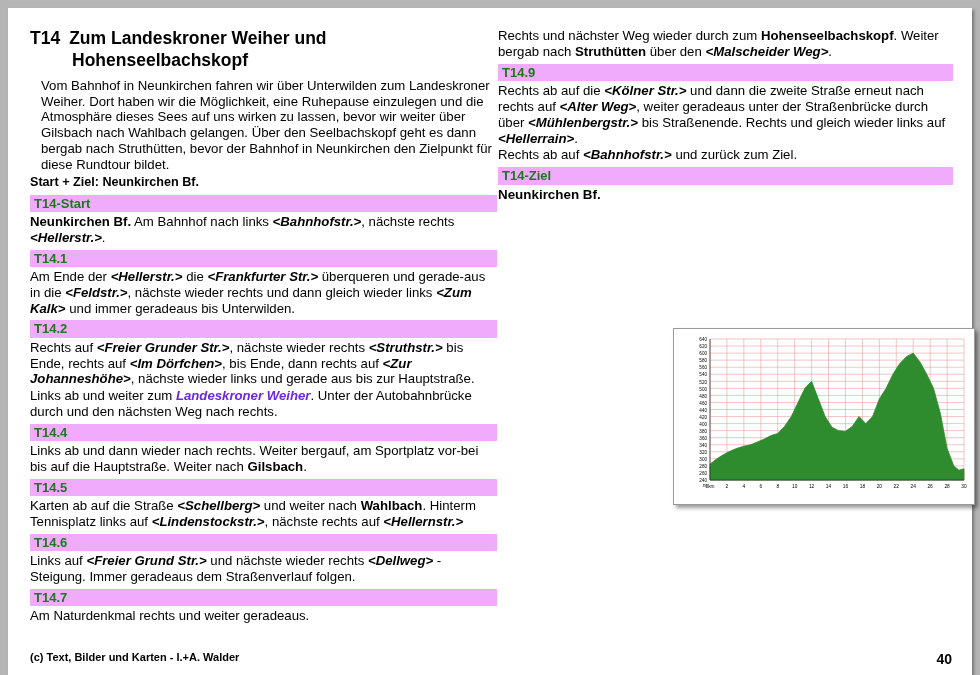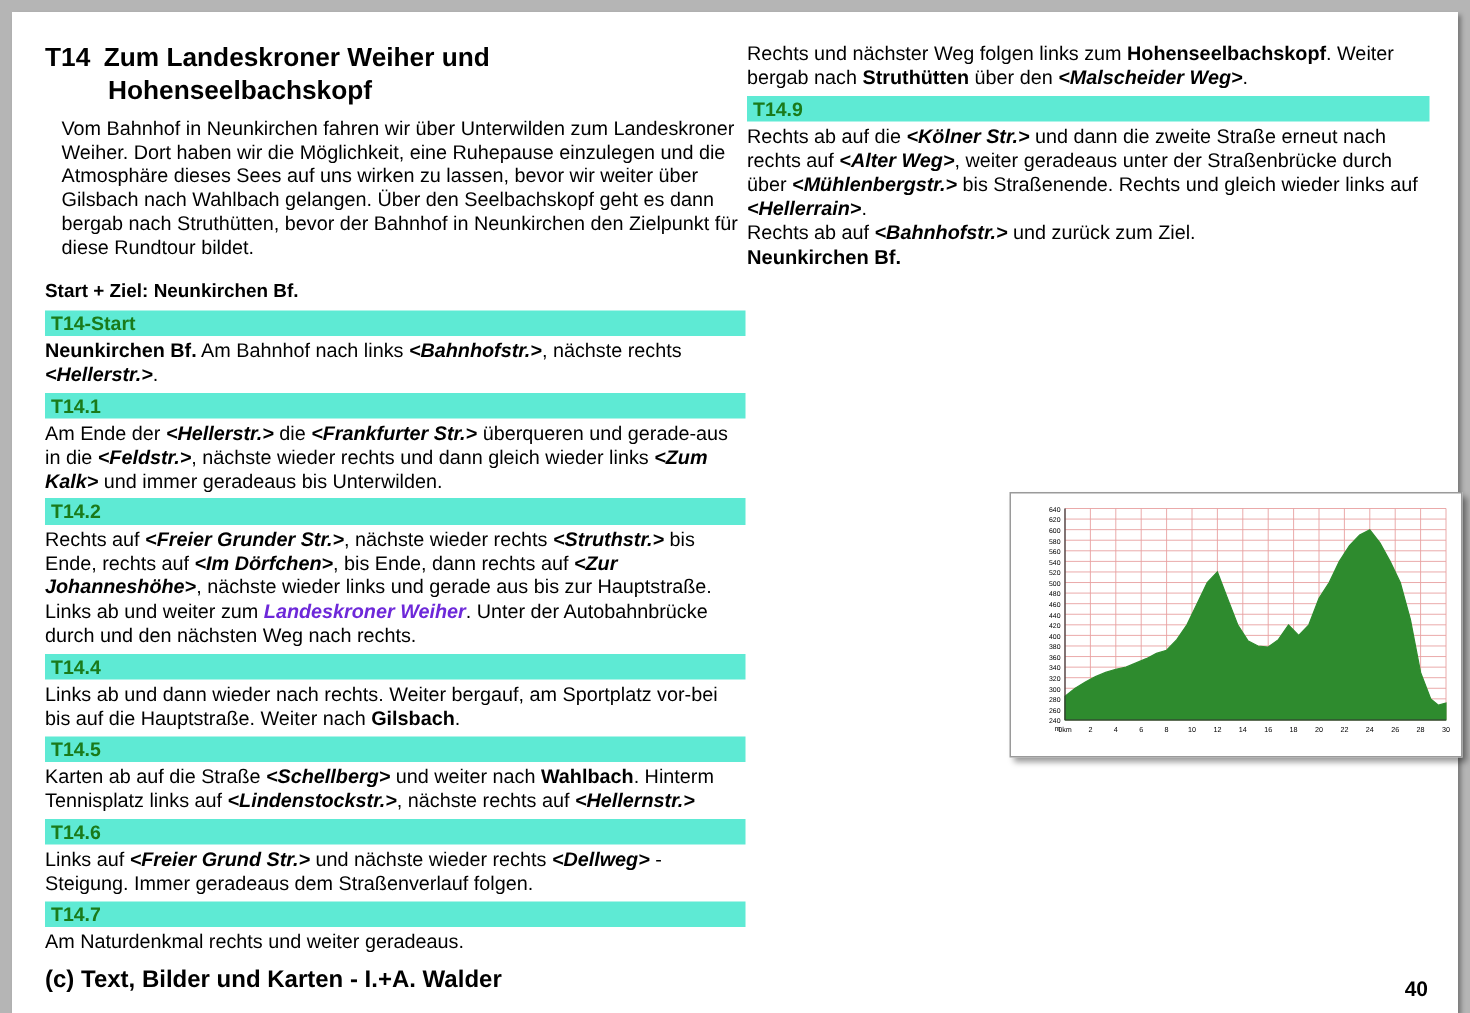--- a/index.html
+++ b/index.html
@@ -44,24 +44,24 @@
   p.para {
     margin: 0 0 0 11px;
     text-align: left;
     font-size: 13.2px;
     line-height: 1.2;
   }
   .meta {
     font-weight: bold;
     font-size: 12.6px;
     line-height: 1.25;
-    margin-top: 14px;
+    margin-top: 2px;
   }
   .wp {
-    background: #5eead4;
+    background: #f0abfc;
     color: #1a7a1a;
     font-weight: bold;
     font-size: 13px;
     padding: 1px 4px;
     margin: 4px 0 2px 0;
   }
   .step {
     margin: 0 0 1px 0;
     font-size: 13.2px;
     line-height: 1.2;
@@ -75,21 +75,21 @@
     font-weight: bold;
     font-style: italic;
   }
 
   
   .footer {
     position: absolute;
     left: 22px;
     bottom: 14px;
     font-weight: bold;
-    font-size: 16px;
+    font-size: 11px;
   }
   .pagenum {
     position: absolute;
     right: 20px;
     bottom: 10px;
     font-weight: bold;
     font-size: 14px;
   }
 
   
@@ -138,24 +138,25 @@
         <div class="step"><span>Karten ab auf die Straße </span><span class="street">&lt;Schellberg&gt;</span><span> und weiter nach </span><span style="font-weight: bold;">Wahlbach</span><span>. Hinterm Tennisplatz links auf </span><span class="street">&lt;Lindenstockstr.&gt;</span><span>, nächste rechts auf </span><span class="street">&lt;Hellernstr.&gt;</span></div>
         <div class="wp">T14.6</div>
         <div class="step"><span>Links auf </span><span class="street">&lt;Freier Grund Str.&gt;</span><span> und nächste wieder rechts </span><span class="street">&lt;Dellweg&gt;</span><span> - Steigung. Immer geradeaus dem Straßenverlauf folgen.</span></div>
         <div class="wp">T14.7</div>
         <div class="step"><span>Am Naturdenkmal rechts und weiter geradeaus.</span></div>
       </div>
   </div>
 
   <div class="col col-right">
     <div id="steps-right">
-        <div class="step"><span>Rechts und nächster Weg folgen links zum </span><span style="font-weight: bold;">Hohenseelbachskopf</span><span>. Weiter bergab nach </span><span style="font-weight: bold;">Struthütten</span><span> über den </span><span class="street">&lt;Malscheider Weg&gt;</span><span>.</span></div>
+        <div class="step"><span>Rechts und nächster Weg wieder durch zum </span><span style="font-weight: bold;">Hohenseelbachskopf</span><span>. Weiter bergab nach </span><span style="font-weight: bold;">Struthütten</span><span> über den </span><span class="street">&lt;Malscheider Weg&gt;</span><span>.</span></div>
         <div class="wp">T14.9</div>
         <div class="step"><span>Rechts ab auf die </span><span class="street">&lt;Kölner Str.&gt;</span><span> und dann die zweite Straße erneut nach rechts auf </span><span class="street">&lt;Alter Weg&gt;</span><span>, weiter geradeaus unter der Straßenbrücke durch über </span><span class="street">&lt;Mühlenbergstr.&gt;</span><span> bis Straßenende. Rechts und gleich wieder links auf </span><span class="street">&lt;Hellerrain&gt;</span><span>.</span></div>
         <div class="step"><span>Rechts ab auf </span><span class="street">&lt;Bahnhofstr.&gt;</span><span> und zurück zum Ziel.</span></div>
+        <div class="wp">T14-Ziel</div>
         <div class="step"><span style="font-weight: bold; font-size: 13.4px;">Neunkirchen Bf.</span></div>
       </div>
 
     <div class="chart-box">
       <div class="chart-inner">
         <svg class="chart-svg" id="elev-svg" width="298" height="173" viewBox="0 0 298 173">
             <line x1="36" y1="151" x2="290" y2="151" stroke="#e8a0a0" stroke-width="0.6"></line>
             <text x="33" y="153.2" text-anchor="end" font-size="4.6" fill="#000" font-family="&quot;Liberation Sans&quot;, sans-serif">240</text>
             <line x1="36" y1="143.95" x2="290" y2="143.95" stroke="#e8a0a0" stroke-width="0.6"></line>
             <text x="33" y="146.14999999999998" text-anchor="end" font-size="4.6" fill="#000" font-family="&quot;Liberation Sans&quot;, sans-serif">260</text>

